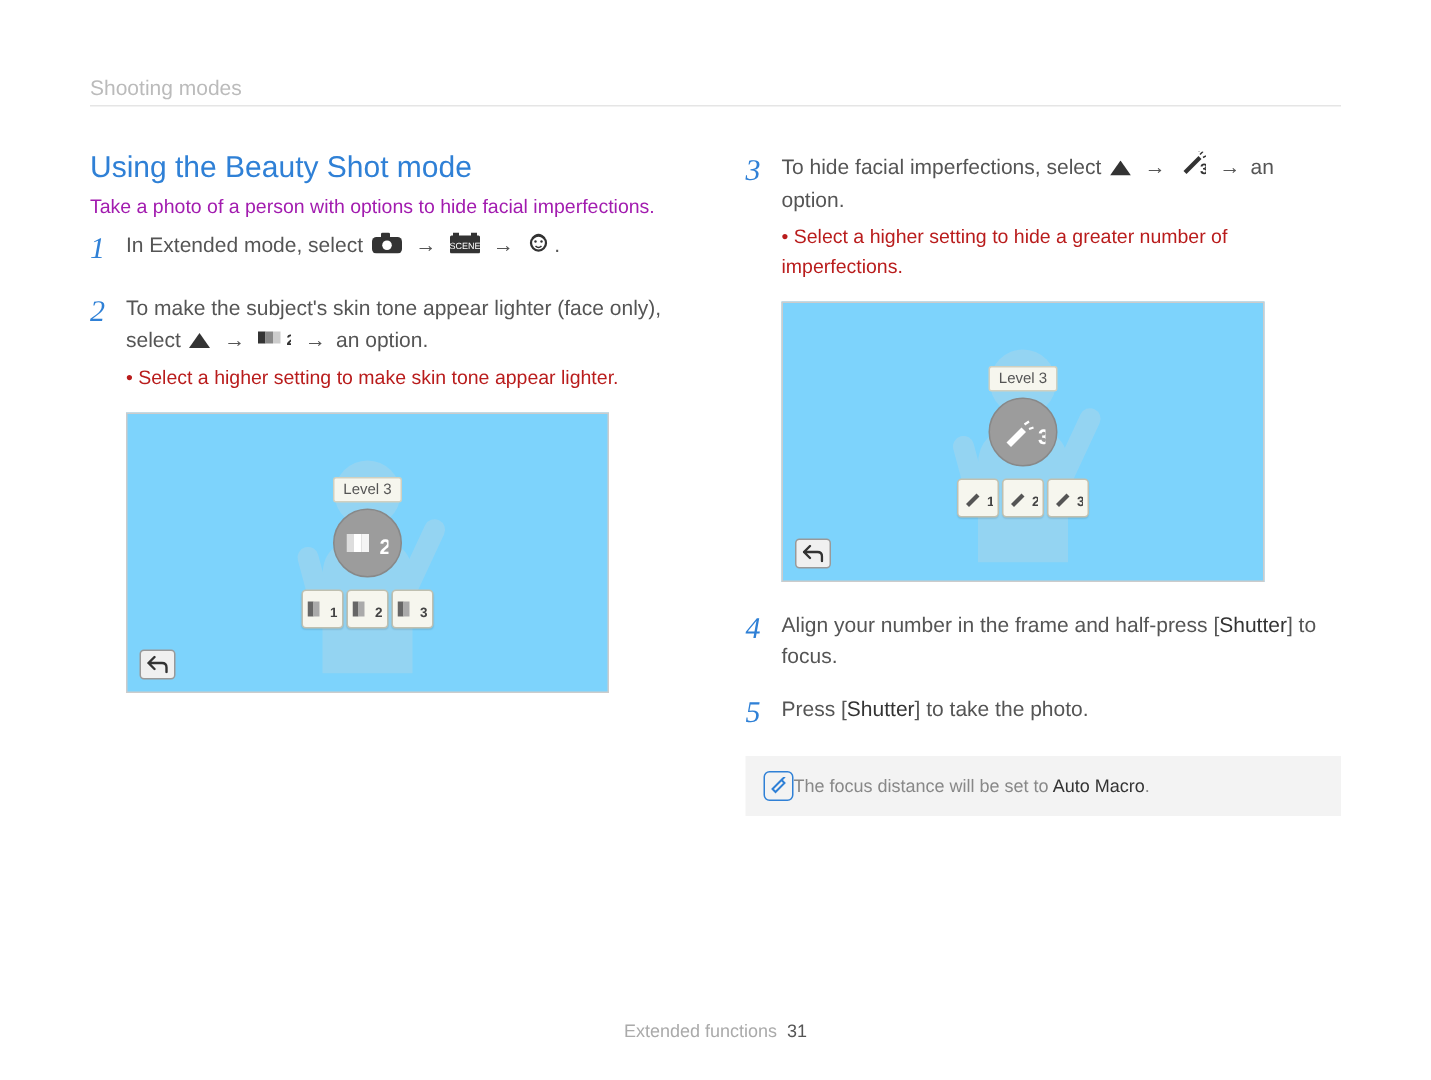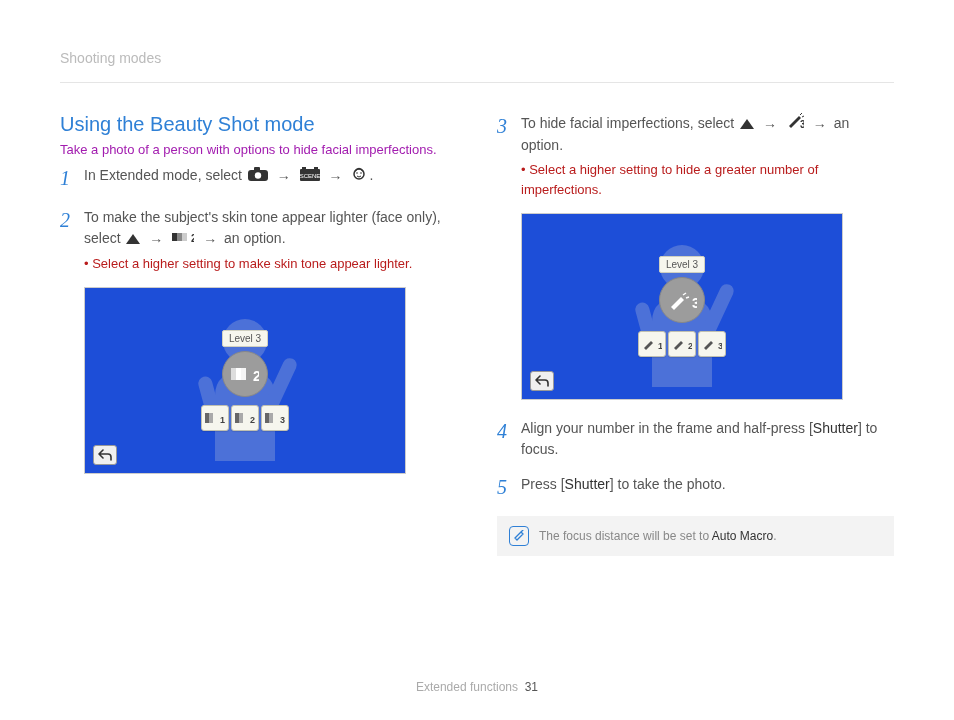--- a/index.html
+++ b/index.html
@@ -15,21 +15,21 @@
     box-sizing: border-box;
   }
   .page {
     padding: 50px 60px 0 60px;
     box-sizing: border-box;
   }
   .breadcrumb {
     color: #bbb;
     font-size: 14px;
     border-bottom: 1px solid #e5e5e5;
-    padding-bottom: 16px;
+    padding-bottom: 4px;
     margin-bottom: 30px;
   }
   .columns {
     display: flex;
     gap: 40px;
   }
   .col {
     flex: 1;
     min-width: 0;
   }
@@ -77,21 +77,21 @@
     vertical-align: middle;
     margin: 0 2px;
   }
   .screenshot-frame {
     border: 1px solid #ccc;
     width: 320px;
     height: 185px;
     margin-left: 24px;
     margin-bottom: 18px;
     position: relative;
-    background: #1d4ed8;
+    background: #7dd3fc;
   }
   .back-btn {
     position: absolute;
     left: 8px;
     bottom: 8px;
     width: 22px;
     height: 18px;
     border: 1px solid #999;
     border-radius: 3px;
     background: #f0f0f0;
@@ -156,21 +156,21 @@
     align-items: center;
     justify-content: center;
     box-shadow: 0 1px 1px rgba(0,0,0,0.1);
   }
   .note-box {
     background: #f3f3f3;
     border-radius: 0px;
     padding: 10px 12px;
     display: flex;
     align-items: center;
-    gap: 10px;
+    gap: 0;
     font-size: 12px;
     color: #888;
     margin-top: 12px;
   }
   .note-icon {
     width: 18px;
     height: 18px;
     border: 1.5px solid #2F80D6;
     border-radius: 4px;
     color: #2F80D6;

